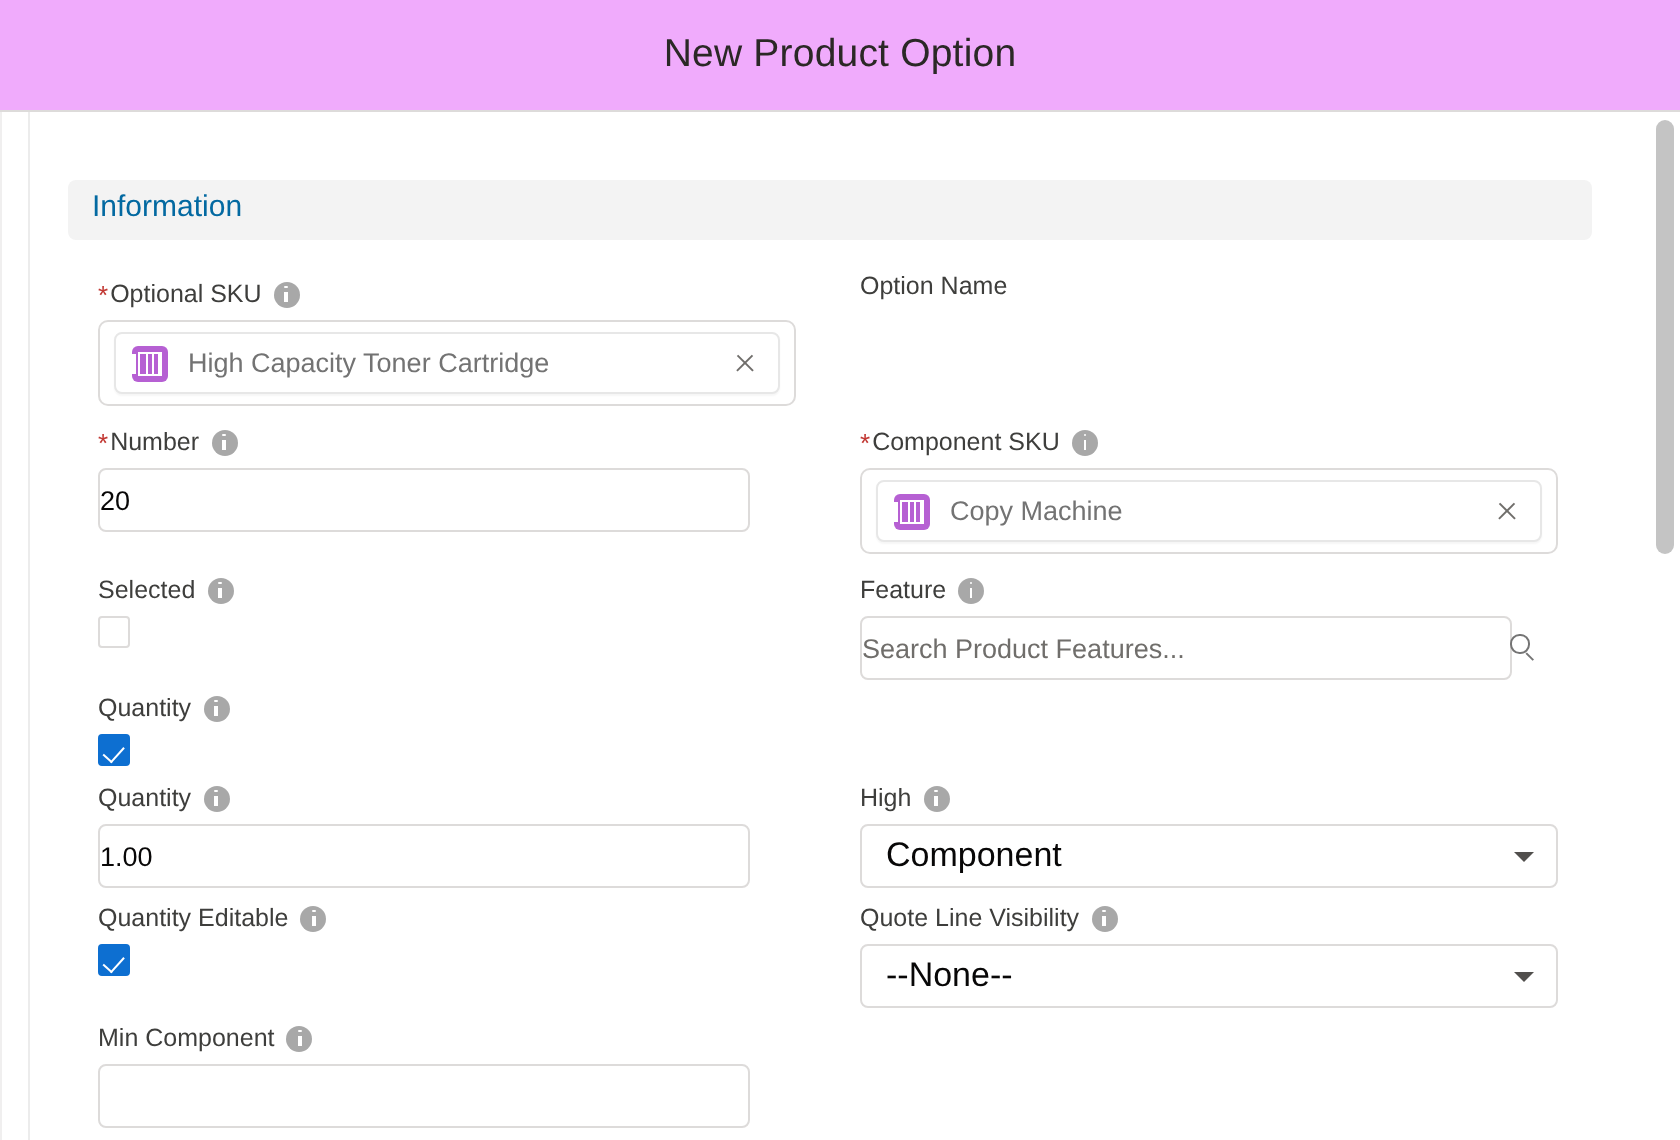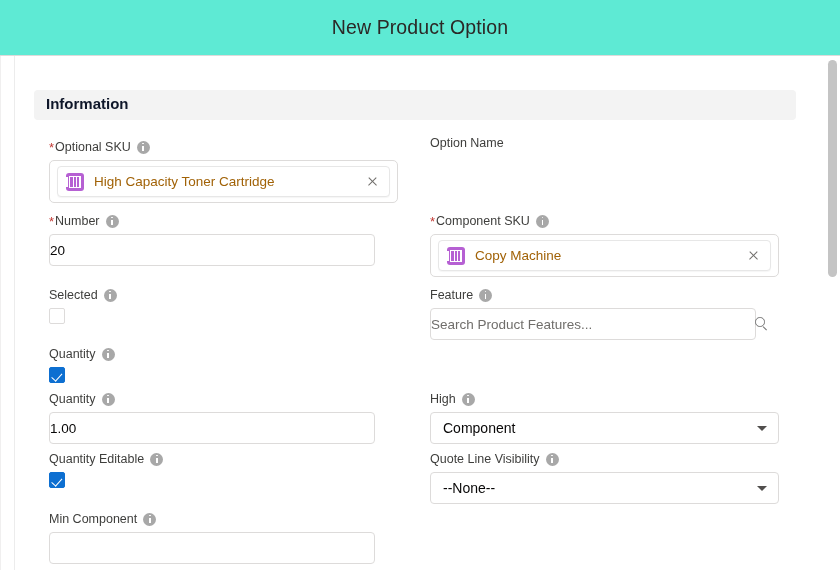--- a/index.html
+++ b/index.html
@@ -18,21 +18,21 @@
     background: #ffffff;
   }
 
   
   .modal-header {
     position: absolute;
     top: 0; left: 0;
     width: 840px;
     height: 56px;
     border-bottom: 1px solid #dddbda;
-    background: #5eead4;
+    background: #f0abfc;
   }
   .modal-title {
     position: absolute;
     top: 16px;
     left: 0;
     width: 840px;
     text-align: center;
     font-size: 19.5px;
     font-weight: 400;
     color: #2b2826;
@@ -65,22 +65,22 @@
     width: 762px;
     height: 30px;
     background: #f3f3f3;
     border-radius: 4px;
   }
   .section-header-label {
     position: absolute;
     left: 12px;
     top: 5px;
     font-size: 15px;
-    color: #0f172a;
-    font-weight: 700;
+    color: #0369a1;
+    font-weight: 400;
   }
 
   
   .col-left  { position: absolute; left: 48px;  top: 0; width: 349px; }
   .col-right { position: absolute; left: 429px; top: 0; width: 349px; }
 
   
   .field { position: absolute; left: 0; width: 349px; }
 
   .field-label {
@@ -188,21 +188,21 @@
   .pill-icon .cap {
     position: absolute;
     left: 3px; top: 3px;
     width: 12px; height: 12px;
     border: 1px solid #ffffff;
     background: transparent;
   }
   .pill-label {
     margin-left: 10px;
     font-size: 13.5px;
-    color: #a16207;
+    color: #737373;
     white-space: nowrap;
     overflow: hidden;
     text-overflow: ellipsis;
     flex: 1 1 auto;
   }
   .pill-clear {
     width: 26px; height: 26px;
     margin-right: 4px;
     flex: 0 0 auto;
     position: relative;
@@ -242,21 +242,21 @@
     transform-origin: left center;
   }
 
   
   .select-wrap { position: relative; width: 349px; height: 32px; }
   .select-box {
     width: 349px; height: 32px;
     border: 1px solid #dddbda;
     border-radius: 4px;
     background: #ffffff;
-    font-size: 14px;
+    font-size: 17px;
     color: #080707;
     padding: 0 30px 0 12px;
     line-height: 30px;
     display: flex;
     align-items: center;
     cursor: pointer;
   }
   .caret {
     position: absolute;
     right: 12px; top: 14px;

